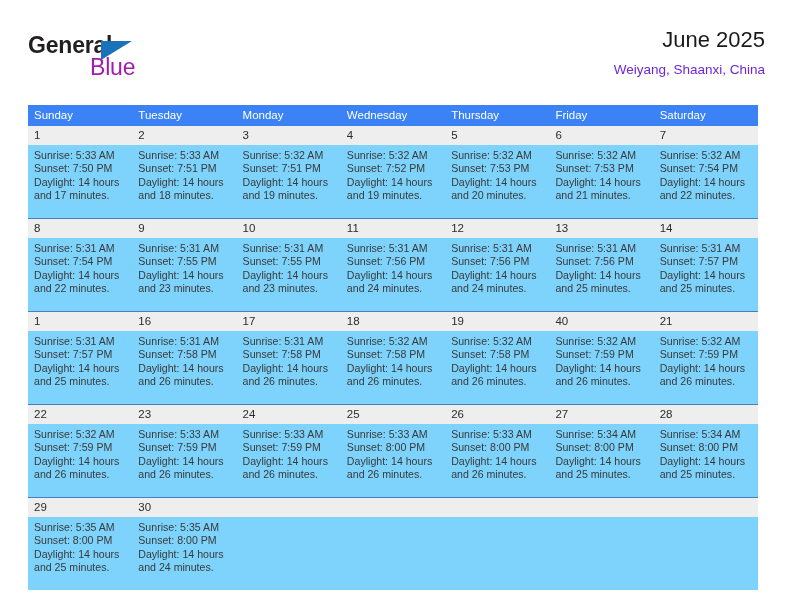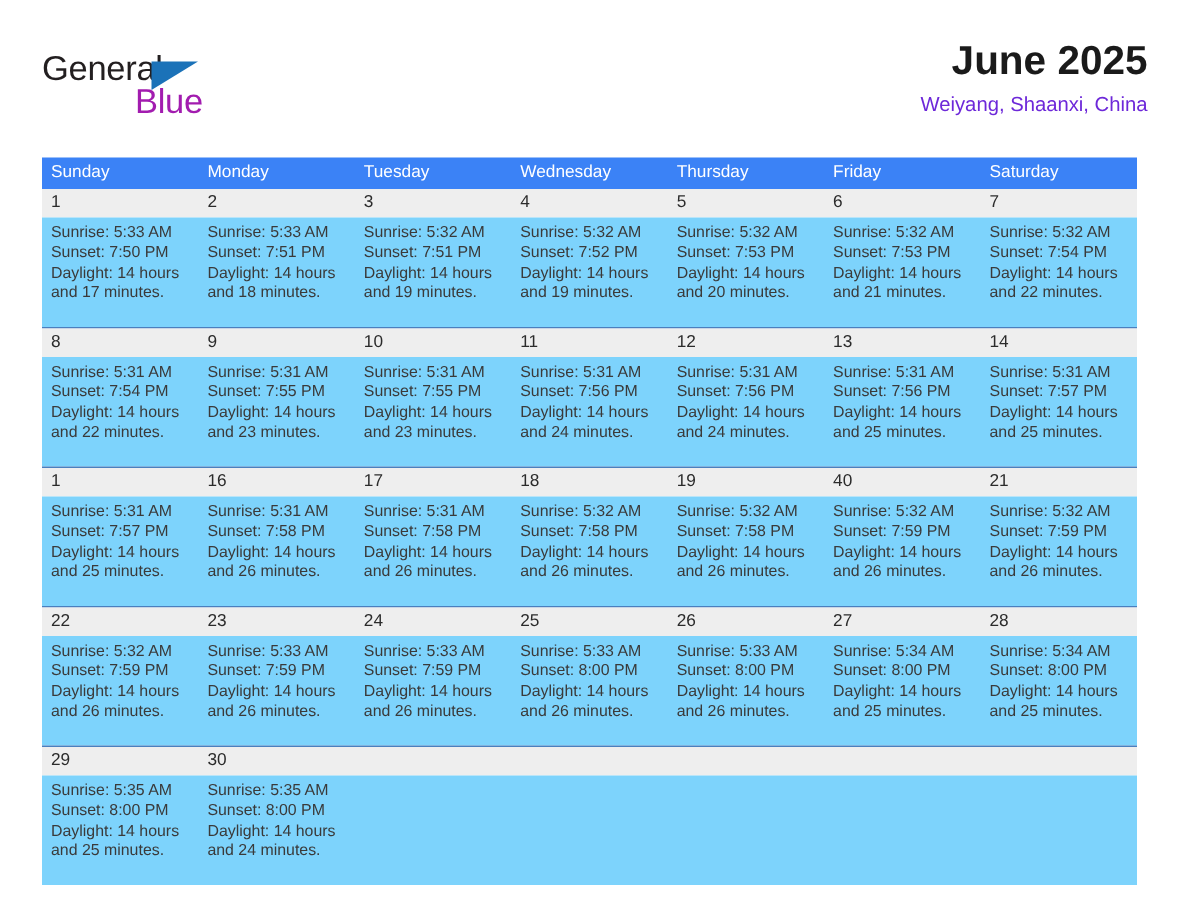--- a/index.html
+++ b/index.html
@@ -34,21 +34,21 @@
     left: 0;
     top: 8px;
     width: 130px;
     height: 52px;
   }
   .brand-general {
     position: absolute;
     left: 0;
     top: 0;
     font-size: 23px;
-    font-weight: 400;
+    font-weight: 700;
     letter-spacing: -0.2px;
     color: #231f20;
     line-height: 26px;
   }
   .brand-tri {
     position: absolute;
     left: 73px;
     top: 9px;
     width: 0;
     height: 0;
@@ -66,22 +66,22 @@
     color: #a21caf;
     line-height: 26px;
   }
   .title-wrap {
     position: absolute;
     right: 0;
     top: 0;
     text-align: right;
   }
   .cal-title {
-    font-size: 27px;
-    font-weight: 700;
+    font-size: 22px;
+    font-weight: 400;
     color: #1a1a1a;
     line-height: 32px;
     white-space: nowrap;
   }
   .cal-subtitle {
     margin-top: 6px;
     font-size: 13.5px;
     font-weight: 400;
     color: #6d28d9;
     line-height: 16px;
@@ -163,22 +163,22 @@
     <div class="title-wrap">
       <div class="cal-title">June 2025</div>
       <div class="cal-subtitle">Weiyang, Shaanxi, China</div>
     </div>
 
   </div>
 
   <div class="calendar">
     <div class="dow-row">
         <div class="dow-cell">Sunday</div>
+        <div class="dow-cell">Tuesday</div>
         <div class="dow-cell">Monday</div>
-        <div class="dow-cell">Tuesday</div>
         <div class="dow-cell">Wednesday</div>
         <div class="dow-cell">Thursday</div>
         <div class="dow-cell">Friday</div>
         <div class="dow-cell">Saturday</div>
       </div>
     <div class="weeks-container">
         <div class="week">
           <div class="week-nums">
             <div class="num-cell">1</div>
             <div class="num-cell">2</div>

